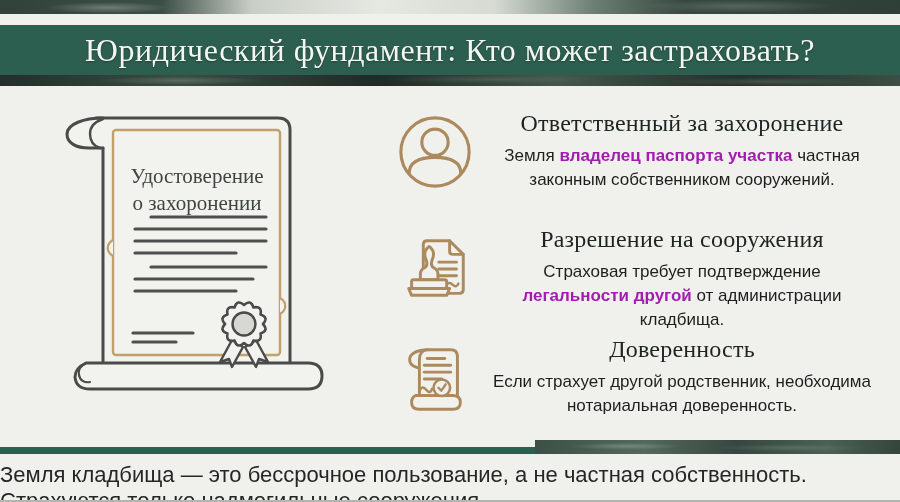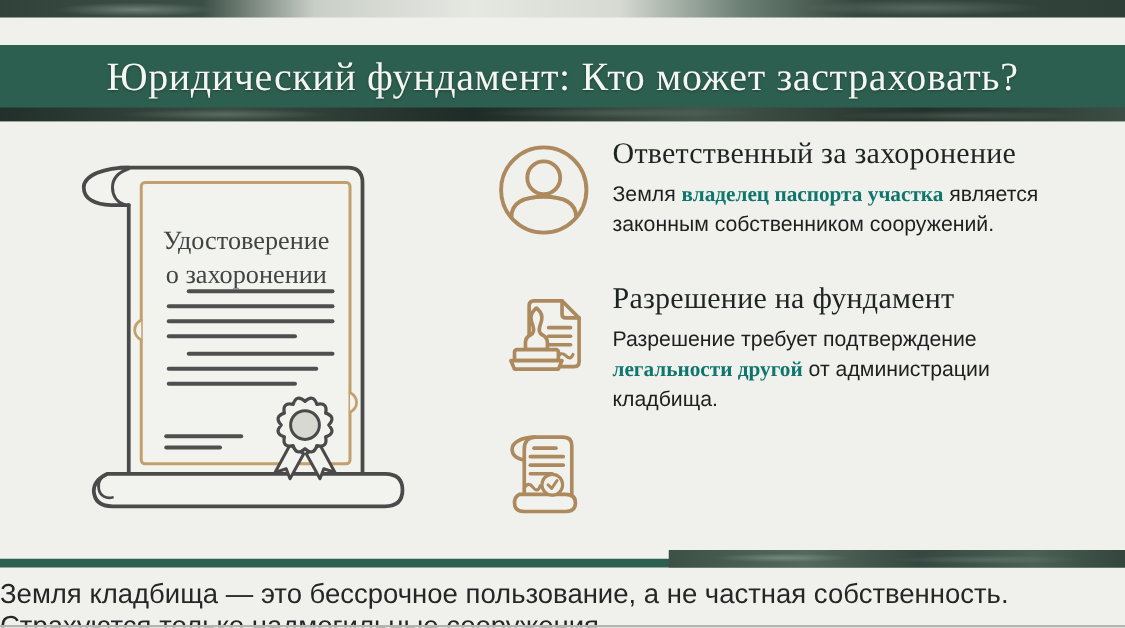--- a/index.html
+++ b/index.html
@@ -9,56 +9,56 @@
   }
   
   .marble-top{
     position:absolute;top:0;left:0;width:900px;height:14px;
     background:
       radial-gradient(ellipse 90px 8px at 12% 55%, rgba(210,220,212,.35), transparent 70%),
       radial-gradient(ellipse 140px 9px at 82% 45%, rgba(160,178,168,.30), transparent 70%),
       linear-gradient(90deg,#31423b 0%,#3c4f46 18%,#c9cfc7 28%,#e6e8e2 42%,#d6dad2 55%,#6c7f74 66%,#36483f 76%,#2e3f38 100%);
   }
   .header{
-    position:absolute;top:36px;left:0;width:900px;height:61px;
+    position:absolute;top:25px;left:0;width:900px;height:61px;
     background:#2d5f50;
   }
   .header::after{
     content:"";position:absolute;left:0;bottom:0;width:100%;height:11px;
     background:
       radial-gradient(ellipse 120px 6px at 20% 50%, rgba(150,168,158,.35), transparent 70%),
       radial-gradient(ellipse 160px 6px at 55% 40%, rgba(120,140,128,.30), transparent 70%),
       radial-gradient(ellipse 140px 6px at 85% 60%, rgba(140,158,146,.28), transparent 70%),
       linear-gradient(90deg,#222f2a,#3a4b42 20%,#1f2b26 42%,#44564c 62%,#24302a 82%,#3c4e45);
   }
   .header-inner{
     height:50px;display:flex;align-items:center;justify-content:center;
   }
   .header-title{
     color:#f4f6f2;font-family:"Liberation Serif",serif;font-size:32px;
     font-weight:400;letter-spacing:.5px;text-shadow:0 1px 2px rgba(0,0,0,.35);
   }
   
-  .certificate{position:absolute;left:56px;top:116px;width:282px;height:302px;}
+  .certificate{position:absolute;left:56px;top:100px;width:282px;height:302px;}
   .certificate svg{display:block;width:100%;height:100%;}
   .cert-title-text{
     font-family:"Liberation Serif",serif;font-size:21px;fill:#3f4542;
   }
   
-  .item{position:absolute;left:396px;width:478px;display:flex;gap:16px;}
+  .item{position:absolute;left:396px;width:478px;display:flex;gap:16px;text-align:center;}
   .item-icon{flex:none;width:78px;height:78px;margin-top:3px;}
   .item-icon svg{display:block;width:100%;height:100%;}
   .item-heading{
     margin:0 0 7px 0;font-family:"Liberation Serif",serif;font-weight:500;
     font-size:24px;color:#1d2421;letter-spacing:.2px;
   }
   .item-body{
     margin:0;font-size:17px;line-height:1.42;color:#1e1e1e;font-weight:500;
   }
-  .accent{color:#0f766e;font-weight:700;font-family:Liberation Serif, serif;}
+  .accent{color:#a21caf;font-weight:700;}
   
   .sep-bar{position:absolute;left:0;top:447px;width:900px;height:7px;background:#2d5f50;}
   .sep-marble{
     position:absolute;left:535px;top:440px;width:365px;height:14px;
     background:
       radial-gradient(ellipse 80px 5px at 25% 45%, rgba(170,188,176,.4), transparent 70%),
       radial-gradient(ellipse 110px 5px at 70% 55%, rgba(130,150,138,.35), transparent 70%),
       linear-gradient(90deg,#3d5047,#55685d 30%,#354740 55%,#4c6056 80%,#33453d);
   }
   .footer-note{
@@ -132,63 +132,67 @@
       <svg viewBox="0 0 80 80">
         <g fill="none" stroke="#ac8a5e" stroke-width="3.2" stroke-linecap="round" stroke-linejoin="round">
           <circle cx="40" cy="40" r="35"></circle>
           <circle cx="40" cy="30" r="13.5"></circle>
           <path d="M13.5 62 C13.5 49 25 45.5 40 45.5 C55 45.5 66.5 49 66.5 62"></path>
         </g>
       </svg>
     </div>
     <div class="item-text">
       <h2 class="item-heading">Ответственный за захоронение</h2>
-      <p class="item-body"><span>Земля </span><span class="accent">владелец паспорта участка</span><span> является законным собственником сооружений.</span></p>
+      <p class="item-body"><span>Земля </span><span class="accent">владелец паспорта участка</span><span> частная законным собственником сооружений.</span></p>
     </div>
   </div>
 
   <div class="item" style="top:226px">
     <div class="item-icon">
       <svg viewBox="0 0 80 80">
         <g stroke="#ac8a5e" stroke-width="3" stroke-linecap="round" stroke-linejoin="round">
           <path d="M28 16 Q28 12 32 12 H55 L69 26 V62 Q69 66 65 66 H32 Q28 66 28 62 Z" fill="#f1f1ee"></path>
           <path d="M55 12 V23 Q55 26 58 26 H69" fill="none"></path>
           <line x1="44" y1="34" x2="62" y2="34"></line>
           <line x1="44" y1="41" x2="62" y2="41"></line>
           <line x1="44" y1="48" x2="62" y2="48"></line>
           <path d="M50 59 Q54 53 58 57 T 64 56" fill="none" stroke-width="2.6"></path>
           <path d="M25 52 V46 Q25 42 29 40 Q33 38 31 32 Q28 25 31 21 Q33.5 18 34 18 Q34.5 18 37 21 Q40 25 37 32 Q35 38 39 40 Q43 42 43 46 V52 Z" fill="#f1f1ee"></path>
           <rect x="16" y="52" width="36" height="9" rx="2" fill="#f1f1ee"></rect>
           <path d="M13 61 H55 L52 68 H16 Z" fill="#f1f1ee"></path>
         </g>
       </svg>
     </div>
     <div class="item-text">
-      <h2 class="item-heading">Разрешение на фундамент</h2>
-      <p class="item-body"><span>Разрешение требует подтверждение </span><span class="accent">легальности другой</span><span> от администрации кладбища.</span></p>
+      <h2 class="item-heading">Разрешение на сооружения</h2>
+      <p class="item-body"><span>Страховая требует подтверждение </span><span class="accent">легальности другой</span><span> от администрации кладбища.</span></p>
     </div>
   </div>
 
   <div class="item" style="top:336px">
     <div class="item-icon">
       <svg viewBox="0 0 80 80">
         <g stroke="#ac8a5e" stroke-width="3" stroke-linecap="round" stroke-linejoin="round">
           <path d="M33 11 C22 11 14 15 14 21 C14 27 20 30 27 30" fill="none"></path>
           <path d="M24 58 V21 C24 15 27 11 33 11 H56 Q63 11 63 18 V58" fill="#f1f1ee"></path>
           <line x1="32" y1="20" x2="50" y2="20"></line>
           <line x1="29" y1="27" x2="56" y2="27"></line>
           <line x1="29" y1="34" x2="56" y2="34"></line>
           <line x1="29" y1="41" x2="47" y2="41"></line>
           <path d="M24 53 Q27 47 31 52 T 37 51" fill="none" stroke-width="2.6"></path>
           <path d="M20 58 H58 Q66 58 66 65 Q66 72 58 72 H24 Q16 72 16 65 Q16 60 20 58 Z" fill="#f1f1ee"></path>
           <circle cx="47" cy="50" r="8.5" fill="#f1f1ee" stroke-width="2.6"></circle>
           <path d="M43.5 50 L46.5 53 L51 46.5" fill="none" stroke-width="2.4"></path>
         </g>
       </svg>
     </div>
+    <div class="item-text">
+      <h2 class="item-heading">Доверенность</h2>
+      <p class="item-body"><span>Если страхует другой родственник, необходима нотариальная доверенность.</span><span class="accent"></span><span></span></p>
+    </div>
   </div>
 
   <div class="sep-bar"></div>
   <div class="sep-marble"></div>
   <div class="footer-note">Земля кладбища — это бессрочное пользование, а не частная собственность. Страхуются только надмогильные сооружения.</div>
   <div class="bottom-edge"></div>
 
 </div>
 
 </body></html>

